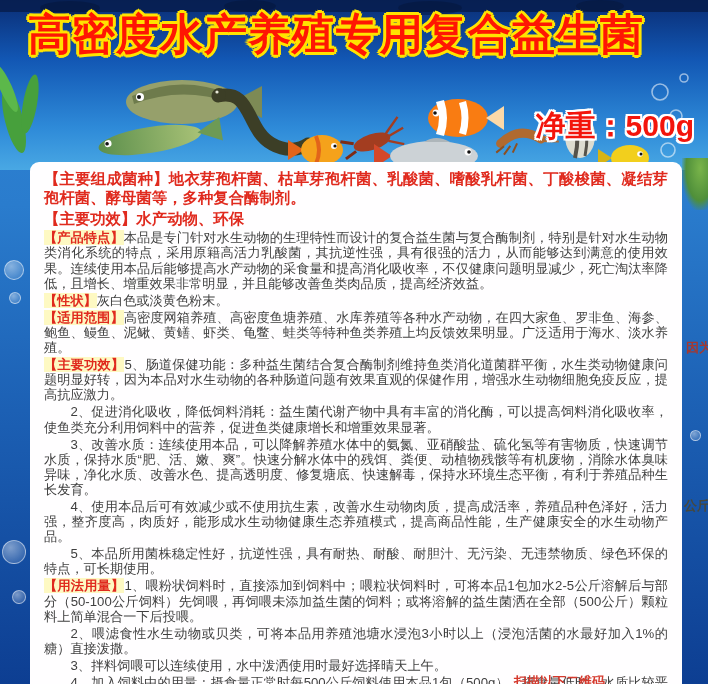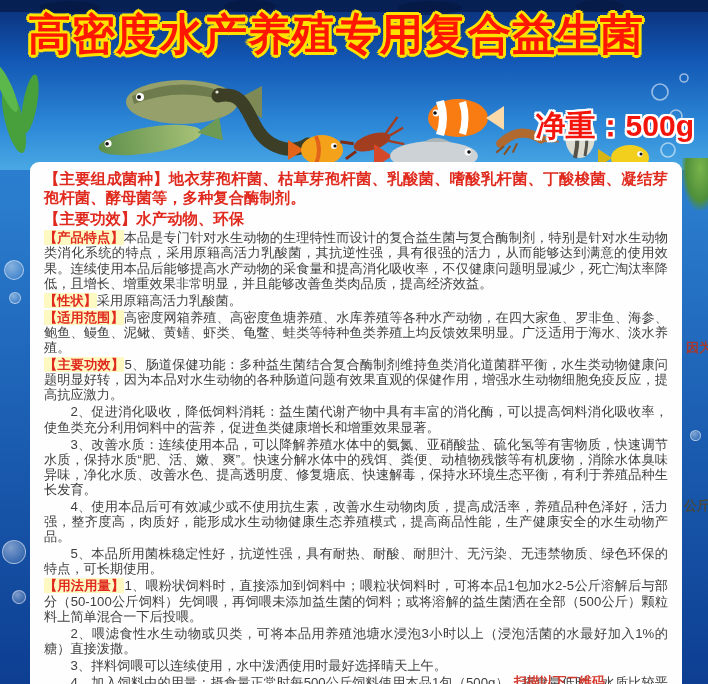--- a/index.html
+++ b/index.html
@@ -174,21 +174,21 @@
   <div class="bubble b1"></div>
   <div class="bubble b2"></div>
   <div class="bubble b3"></div>
   <div class="bubble b4"></div>
   <div class="bubble b5"></div>
 
   <div class="panel" id="sections">
       <p class="para red"><span class="sec-label">【主要组成菌种】</span><span>地衣芽孢杆菌、枯草芽孢杆菌、乳酸菌、嗜酸乳杆菌、丁酸梭菌、凝结芽孢杆菌、酵母菌等，多种复合酶制剂。</span></p>
       <p class="para red"><span class="sec-label">【主要功效】</span><span>水产动物、环保</span></p>
       <p class="para"><span class="sec-label hl">【产品特点】</span><span>本品是专门针对水生动物的生理特性而设计的复合益生菌与复合酶制剂，特别是针对水生动物类消化系统的特点，采用原籍高活力乳酸菌，其抗逆性强，具有很强的活力，从而能够达到满意的使用效果。连续使用本品后能够提高水产动物的采食量和提高消化吸收率，不仅健康问题明显减少，死亡淘汰率降低，且增长、增重效果非常明显，并且能够改善鱼类肉品质，提高经济效益。</span></p>
-      <p class="para"><span class="sec-label hl">【性状】</span><span>采用原籍高活力乳酸菌。</span></p>
+      <p class="para"><span class="sec-label hl">【性状】</span><span>灰白色或淡黄色粉末。</span></p>
       <p class="para"><span class="sec-label hl">【适用范围】</span><span>高密度网箱养殖、高密度鱼塘养殖、水库养殖等各种水产动物，在四大家鱼、罗非鱼、海参、鲍鱼、鳗鱼、泥鳅、黄鳝、虾类、龟鳖、蛙类等特种鱼类养殖上均反馈效果明显。广泛适用于海水、淡水养殖。</span></p>
       <p class="para"><span class="sec-label hl">【主要功效】</span><span>5、肠道保健功能：多种益生菌结合复合酶制剂维持鱼类消化道菌群平衡，水生类动物健康问题明显好转，因为本品对水生动物的各种肠道问题有效果直观的保健作用，增强水生动物细胞免疫反应，提高抗应激力。</span></p>
       <p class="para indent">2、促进消化吸收，降低饲料消耗：益生菌代谢产物中具有丰富的消化酶，可以提高饲料消化吸收率，使鱼类充分利用饲料中的营养，促进鱼类健康增长和增重效果显著。</p>
       <p class="para indent">3、改善水质：连续使用本品，可以降解养殖水体中的氨氮、亚硝酸盐、硫化氢等有害物质，快速调节水质，保持水质“肥、活、嫩、爽”。快速分解水体中的残饵、粪便、动植物残骸等有机废物，消除水体臭味异味，净化水质、改善水色、提高透明度、修复塘底、快速解毒，保持水环境生态平衡，有利于养殖品种生长发育。</p>
       <p class="para indent">4、使用本品后可有效减少或不使用抗生素，改善水生动物肉质，提高成活率，养殖品种色泽好，活力强，整齐度高，肉质好，能形成水生动物健康生态养殖模式，提高商品性能，生产健康安全的水生动物产品。</p>
       <p class="para indent">5、本品所用菌株稳定性好，抗逆性强，具有耐热、耐酸、耐胆汁、无污染、无违禁物质、绿色环保的特点，可长期使用。</p>
       <p class="para"><span class="sec-label hl">【用法用量】</span><span>1、喂粉状饲料时，直接添加到饲料中；喂粒状饲料时，可将本品1包加水2-5公斤溶解后与部分（50-100公斤饲料）先饲喂，再饲喂未添加益生菌的饲料；或将溶解的益生菌洒在全部（500公斤）颗粒料上简单混合一下后投喂。</span></p>
       <p class="para indent">2、喂滤食性水生动物或贝类，可将本品用养殖池塘水浸泡3小时以上（浸泡活菌的水最好加入1%的糖）直接泼撒。</p>
       <p class="para indent">3、拌料饲喂可以连续使用，水中泼洒使用时最好选择晴天上午。</p>
       <p class="para indent">4、加入饲料中的用量：摄食量正常时每500公斤饲料使用本品1包（500g），摄食量低时、水质比较恶化时、部分发病等情况时，每200-300公斤饲料使用本品1包（龟鳖养殖建议长期此用量）。</p>

